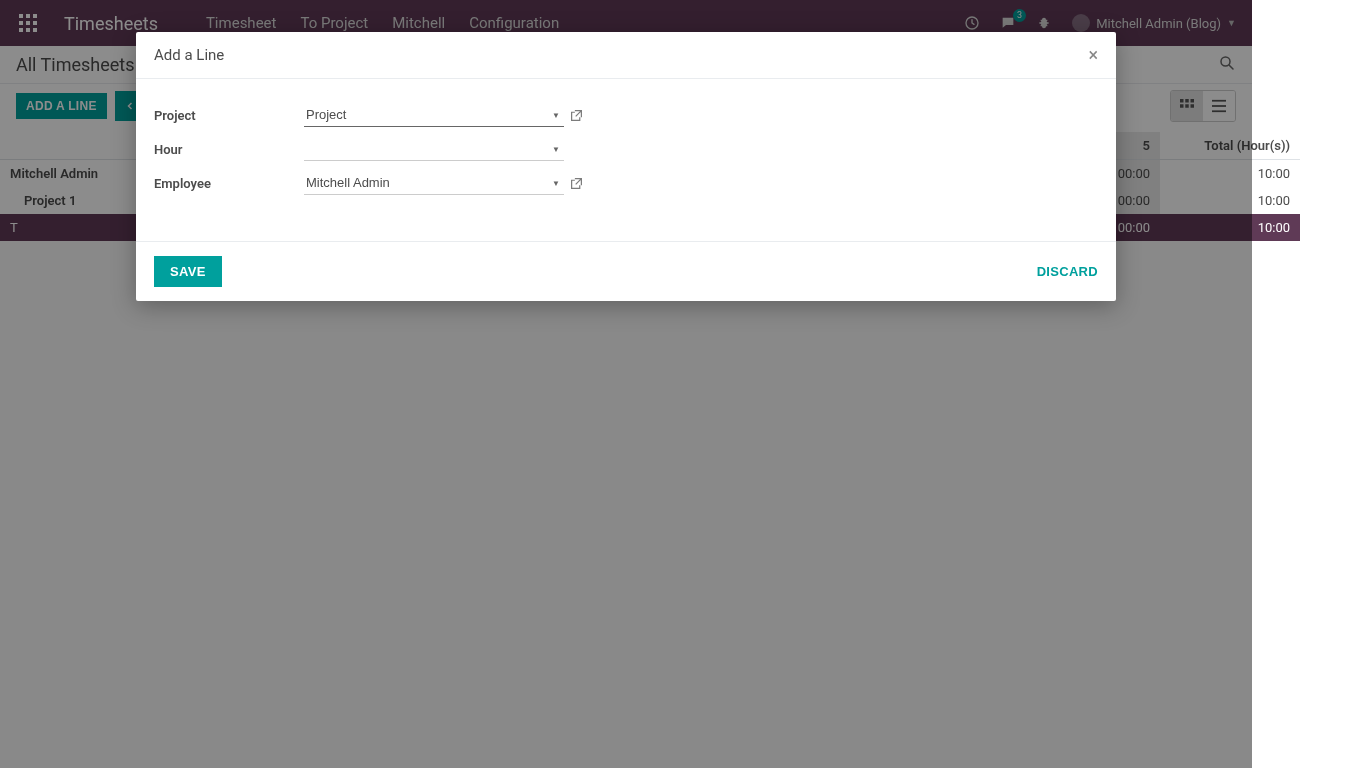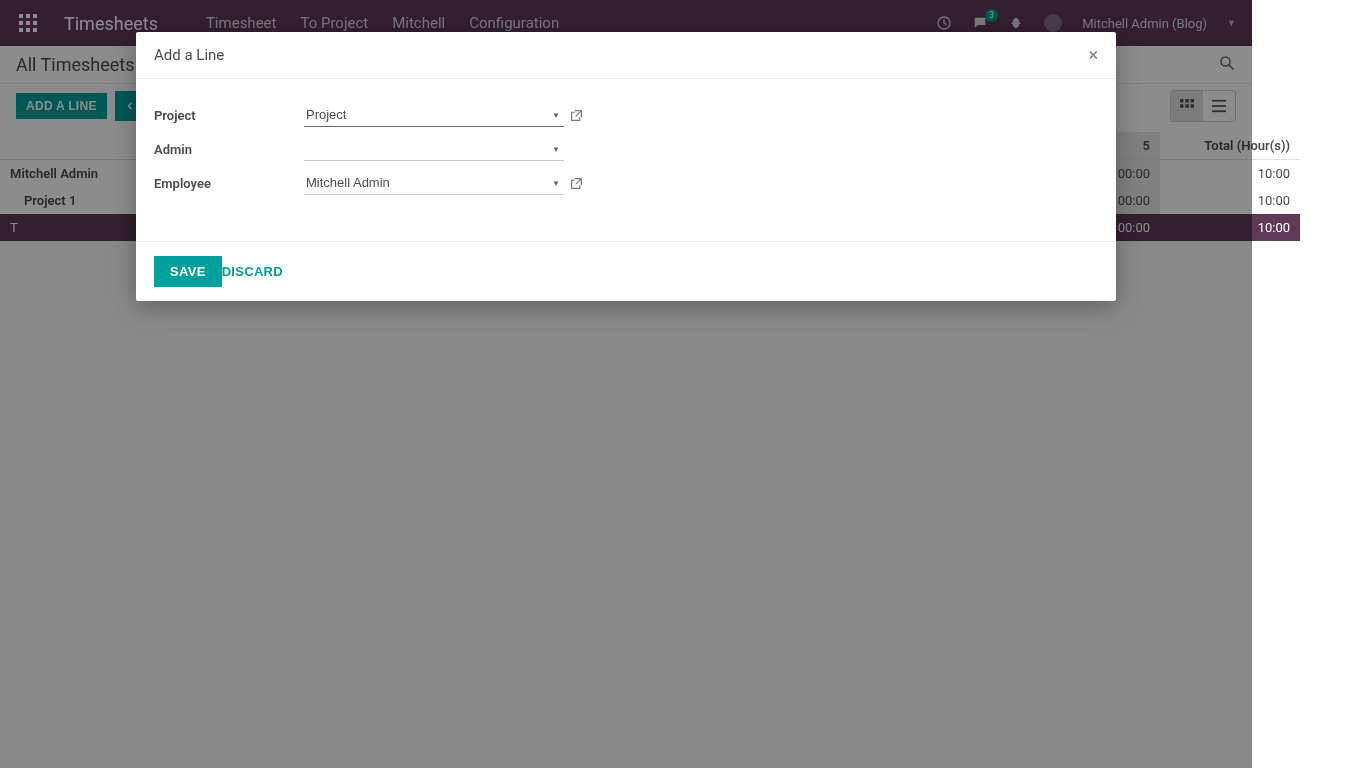--- a/index.html
+++ b/index.html
@@ -10,21 +10,21 @@
   .navbar-left { display: flex; align-items: center; gap: 24px; }
   .apps-btn { display:flex; align-items:center; justify-content:center; width: 24px; height:24px;}
   .apps-grid-icon { width: 18px; height: 18px; fill: #fff; }
   .app-title { font-size: 18px; font-weight: 400; color: #fff; }
   .nav-menu { display: flex; gap: 24px; margin-left: 24px; }
   .nav-menu a { font-size: 15px; color: #ddd; text-decoration: none; cursor: pointer; }
   .navbar-right { margin-left: auto; display: flex; align-items: center; gap: 20px; color: #ddd; }
   .nav-icon { width: 16px; height: 16px; fill: #ddd; cursor: pointer; }
   .chat-wrap { position: relative; display: inline-flex; align-items:center; cursor:pointer; }
   .chat-badge { position: absolute; top: -6px; right: -10px; background: #00a09d; color:#fff; font-size: 9px; padding: 1px 4px; border-radius: 8px; line-height: 1.2; }
-  .user-menu { display: flex; align-items: center; gap: 20px; cursor: pointer; font-size:13px;}
+  .user-menu { display: flex; align-items: center; gap: 6px; cursor: pointer; font-size:13px;}
   .avatar-sm { width: 18px; height: 18px; border-radius: 50%; background: #876f83; display:inline-block; }
   .caret-sm { font-size: 9px; color:#bbb; }
 
   
   .control-row { display: flex; align-items: center; padding: 8px 16px 8px; border-bottom: 1px solid #e9ecef; }
   .breadcrumb { font-size: 18px; color: #4c4c4c; text-align: center; }
   .search-icon-wrap { margin-left: auto; }
   .search-icon { width: 18px; height:18px; fill:#666; }
 
   .control-row2 { display: flex; align-items: center; padding: 6px 16px 10px; gap: 8px; }
@@ -62,21 +62,21 @@
   .modal-title { font-size:15px; color:#4c4c4c; }
   .modal-close { margin-left:auto; font-size:18px; color:#888; cursor:pointer; line-height:1; }
   .modal-body { padding: 24px 18px 36px; }
   .form-row { display:flex; align-items:center; margin-bottom: 10px; }
   .form-label { width: 150px; font-size:13px; font-weight:600; color:#4c4c4c; }
   .field-wrap { width: 280px; position:relative; display:flex; align-items:center; }
   .field-input { width: 260px; border:none; border-bottom:1px solid #ccc; padding: 4px 18px 4px 2px; font-size:13px; color:#4c4c4c; background:transparent; outline:none; }
   .field-input.focused { border-bottom:1px solid #666; }
   .input-caret { position:absolute; right: 24px; font-size:8px; color:#666; pointer-events:none; }
   .ext-link-icon { width:13px; height:13px; stroke:#7c7c7c; fill:none; cursor:pointer; margin-left:6px; }
-  .modal-footer { border-top:1px solid #e9ecef; padding: 14px 18px; display:flex; align-items:center; }
+  .modal-footer { border-top:1px solid #e9ecef; padding: 14px 18px; display:flex; gap:16px; align-items:center;justify-content:space-between; }
   .btn-save { background:#00a09d; color:#fff; border:none; padding:8px 16px; font-size:13px; font-weight:600; cursor:pointer; letter-spacing:.3px; }
   .btn-link { background:none; border:none; color:#00a09d; font-size:13px; font-weight:600; cursor:pointer; letter-spacing:.3px; }
 
   .app-root { position:relative; width:1252px; height:768px; background:#f9f9f9; }
   .bg-content { background:#fff; }
 </style>
 </head>
 <body>
 
 <div class="app-root">
@@ -253,21 +253,21 @@
         <div class="field-wrap">
           <input class="field-input focused" value="Project" style="">
           <span class="input-caret">▼</span>
           <svg class="ext-link-icon" viewBox="0 0 16 16">
             <path d="M6 2h8v8M14 2L7 9" stroke-width="1.5"></path>
               <path d="M12 10v4H2V4h4" stroke-width="1.5"></path>
           </svg>
         </div>
       </div>
       <div class="form-row">
-        <div class="form-label">Admin</div>
+        <div class="form-label">Hour</div>
         <div class="field-wrap">
           <input class="field-input" value="" style="">
           <span class="input-caret">▼</span>
         </div>
       </div>
       <div class="form-row">
         <div class="form-label">Employee</div>
         <div class="field-wrap">
           <input class="field-input" value="Mitchell Admin" style="">
           <span class="input-caret">▼</span>

